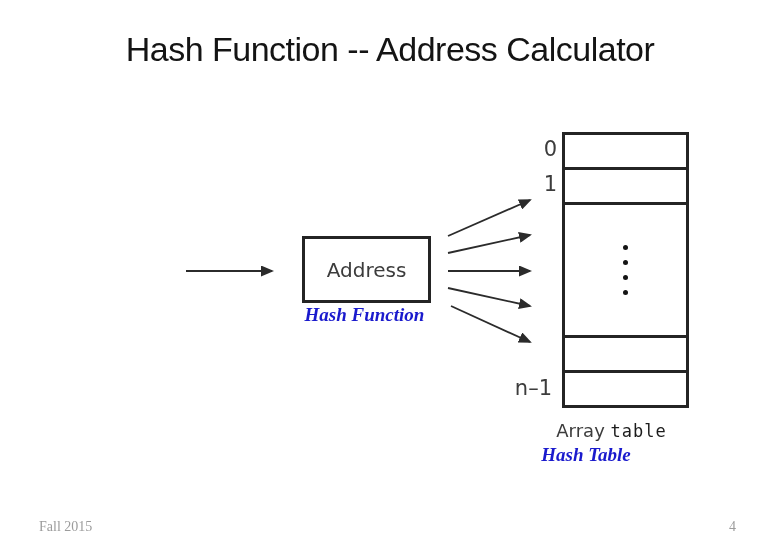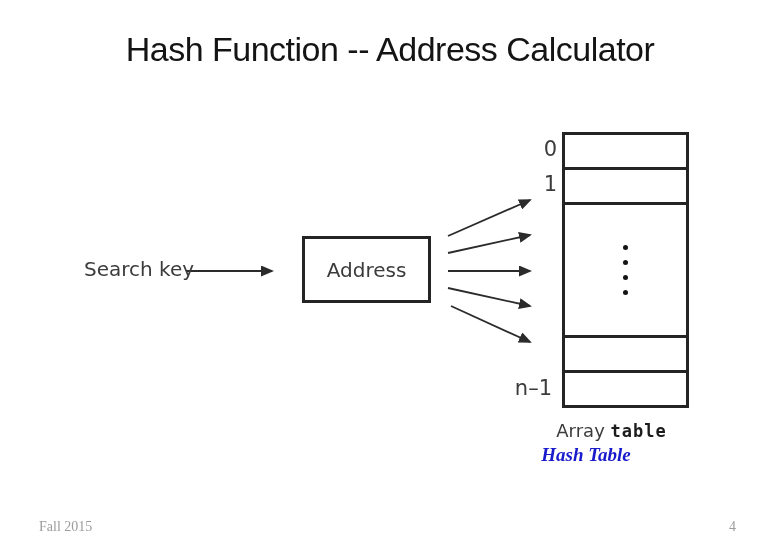--- a/index.html
+++ b/index.html
@@ -26,21 +26,21 @@
   .r0{height:35px;} .r1{height:35px;}
   .mid{height:133px;display:flex;flex-direction:column;align-items:center;justify-content:center;gap:10px;}
   .r3{height:35px;}
   .r4{height:32px;border-bottom:none !important;}
   .dot{width:5px;height:5px;border-radius:50%;background:#141414;}
   .idx{position:absolute;width:40px;text-align:right;font-family:"DejaVu Sans",sans-serif;
        font-size:21px;color:#3c3c3c;}
   .idx0{left:517px;top:137px;} .idx1{left:517px;top:172px;} .idxn{left:512px;top:376px;}
   .array-label{position:absolute;left:548px;top:420px;width:127px;text-align:center;
                font-family:"DejaVu Sans",sans-serif;font-size:18px;color:#3c3c3c;white-space:nowrap;}
-  .array-label .code{font-family:"DejaVu Sans Mono",monospace;font-weight:bold;
+  .array-label .code{font-family:"DejaVu Sans Mono",monospace;font-weight:normal;
                      font-size:17px;color:#1c1c1c;letter-spacing:1px;}
   .hash-table{position:absolute;left:520px;top:444px;width:132px;text-align:center;
               font-family:"Liberation Serif",serif;font-style:italic;font-weight:bold;
               font-size:19px;color:#1a1acd;}
   
   .footer{position:absolute;left:0;right:0;top:503px;height:24px;
           font-family:"Liberation Serif",serif;font-size:14px;color:#9c9c9c;margin-top:16px;}
   .f-left{position:absolute;left:39px;top:0;}
   .f-center{position:absolute;left:0;right:0;top:0;text-align:center;}
   .f-right{position:absolute;right:44px;top:0;}
@@ -61,26 +61,26 @@
         </marker>
       </defs>
       <line x1="186" y1="271" x2="272" y2="271" stroke="#2b2b2b" stroke-width="2" marker-end="url(#ah)"></line>
       <line x1="448" y1="236" x2="530" y2="200" stroke="#2b2b2b" stroke-width="1.8" marker-end="url(#ah)"></line>
       <line x1="448" y1="253" x2="530" y2="235" stroke="#2b2b2b" stroke-width="1.8" marker-end="url(#ah)"></line>
       <line x1="448" y1="271" x2="530" y2="271" stroke="#2b2b2b" stroke-width="1.8" marker-end="url(#ah)"></line>
       <line x1="448" y1="288" x2="530" y2="306" stroke="#2b2b2b" stroke-width="1.8" marker-end="url(#ah)"></line>
       <line x1="451" y1="306" x2="530" y2="342" stroke="#2b2b2b" stroke-width="1.8" marker-end="url(#ah)"></line>
     </svg>
 
-    <span class="search-key">Search key</span>
 
     <div class="calc-box">
       <div>Address</div>
     </div>
 
+    <div class="hash-function">Hash Function</div>
 
     <div class="htable">
       <div class="row r0"></div>
       <div class="row r1"></div>
       <div class="row mid">
         <span class="dot"></span>
         <span class="dot"></span>
         <span class="dot"></span>
         <span class="dot"></span>
       </div>

